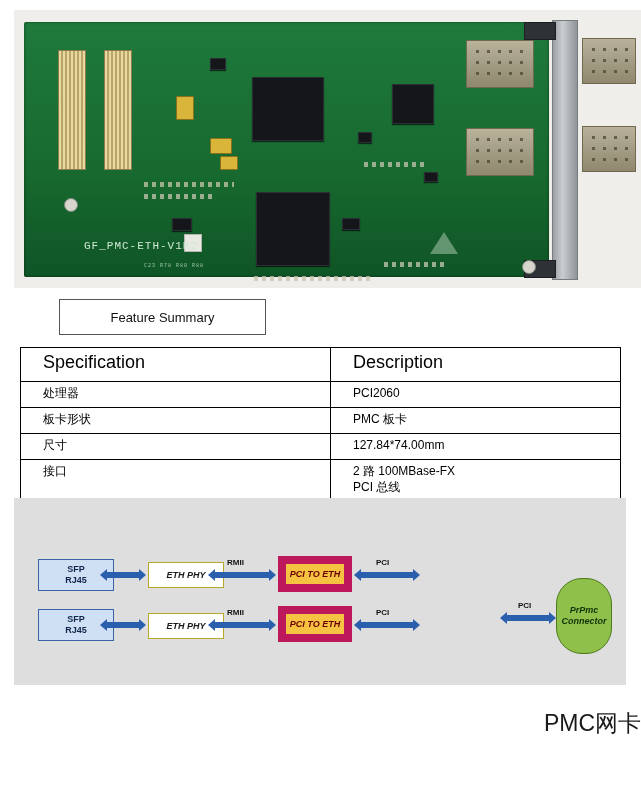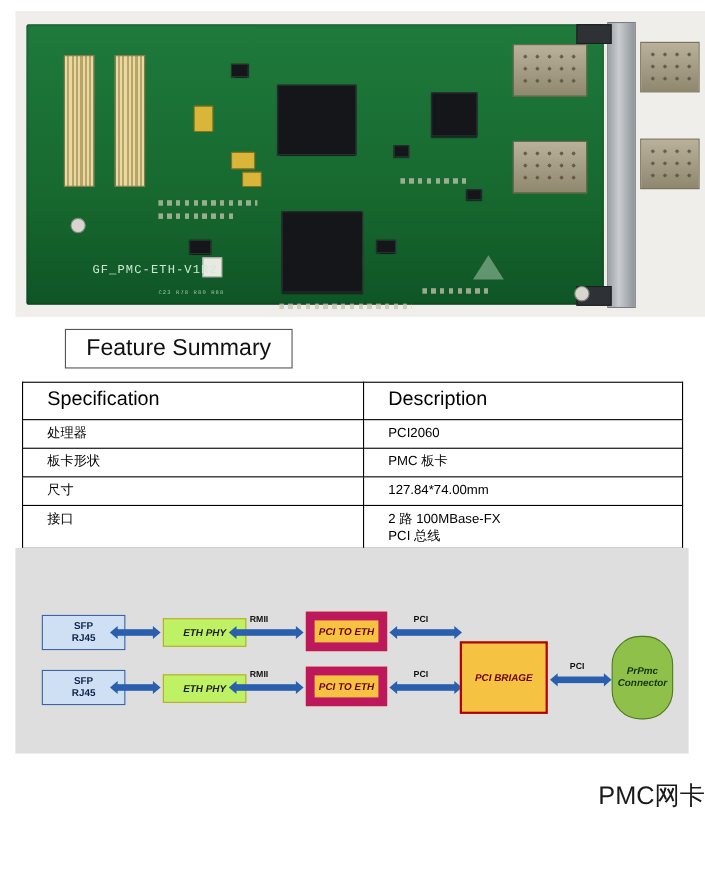--- a/index.html
+++ b/index.html
@@ -164,21 +164,21 @@
     top: 299px;
     width: 205px;
     height: 34px;
     border: 1px solid #555;
     background: #fff;
     display: flex;
     align-items: center;
     justify-content: center;
   }
   .feature-box span {
-    font-size: 21px;
+    font-size: 13px;
     color: #111;
   }
 
   
   .spec-table {
     position: absolute;
     left: 20px;
     top: 347px;
     width: 600px;
     border-collapse: collapse;
@@ -236,21 +236,21 @@
     line-height: 11px;
   }
   .blk.sfp {
     background: #cfe0f5;
     border: 1px solid #3a63a8;
     width: 76px; height: 32px;
     color: #10254a;
     font-style: normal;
   }
   .blk.phy {
-    background: #bef264;
+    background: #ffffff;
     border: 1px solid #b8a82a;
     width: 76px; height: 26px;
     color: #1b1b1b;
     font-style: italic;
   }
   .blk.pcieth {
     background: #f5c242;
     border: 8px solid #be185d;
     width: 74px; height: 36px;
     color: #6b0000;
@@ -414,21 +414,20 @@
     </div>
   </div>
   <div class="arrow" style="left:92px; top:124px; width:34px;"></div>
   <div class="blk phy" style="left:134px; top:115px;">ETH PHY</div>
   <div class="arrow" style="left:200px; top:124px; width:56px;"></div>
   <div class="lbl" style="left:213px; top:110px;">RMII</div>
   <div class="blk pcieth" style="left:264px; top:108px;">PCI TO ETH</div>
   <div class="arrow" style="left:346px; top:124px; width:54px;"></div>
   <div class="lbl" style="left:362px; top:110px;">PCI</div>
 
-  <div class="blk bridge" style="left:404px; top:85px;">PCI BRIAGE</div>
   <div class="arrow" style="left:492px; top:117px; width:44px;"></div>
   <div class="lbl" style="left:504px; top:103px;">PCI</div>
   <div class="blk prpmc" style="left:542px; top:80px;border-radius:26px;">
     <div>
       <div>PrPmc</div>
       <div>Connector</div>
     </div>
   </div>
 </div>
 

